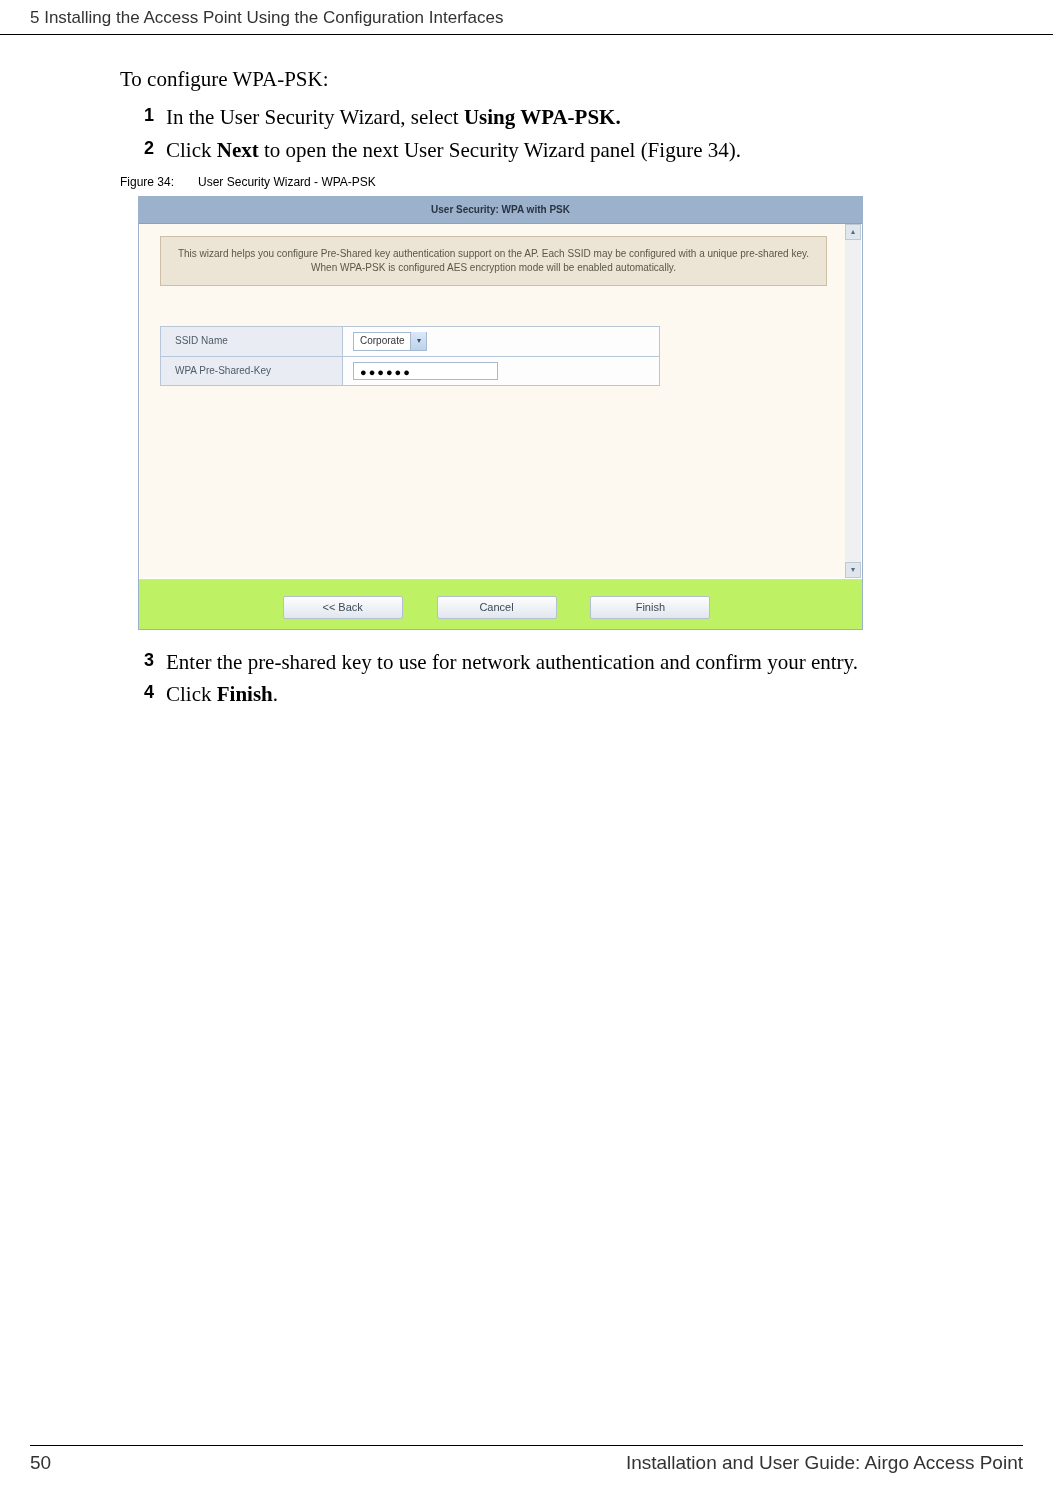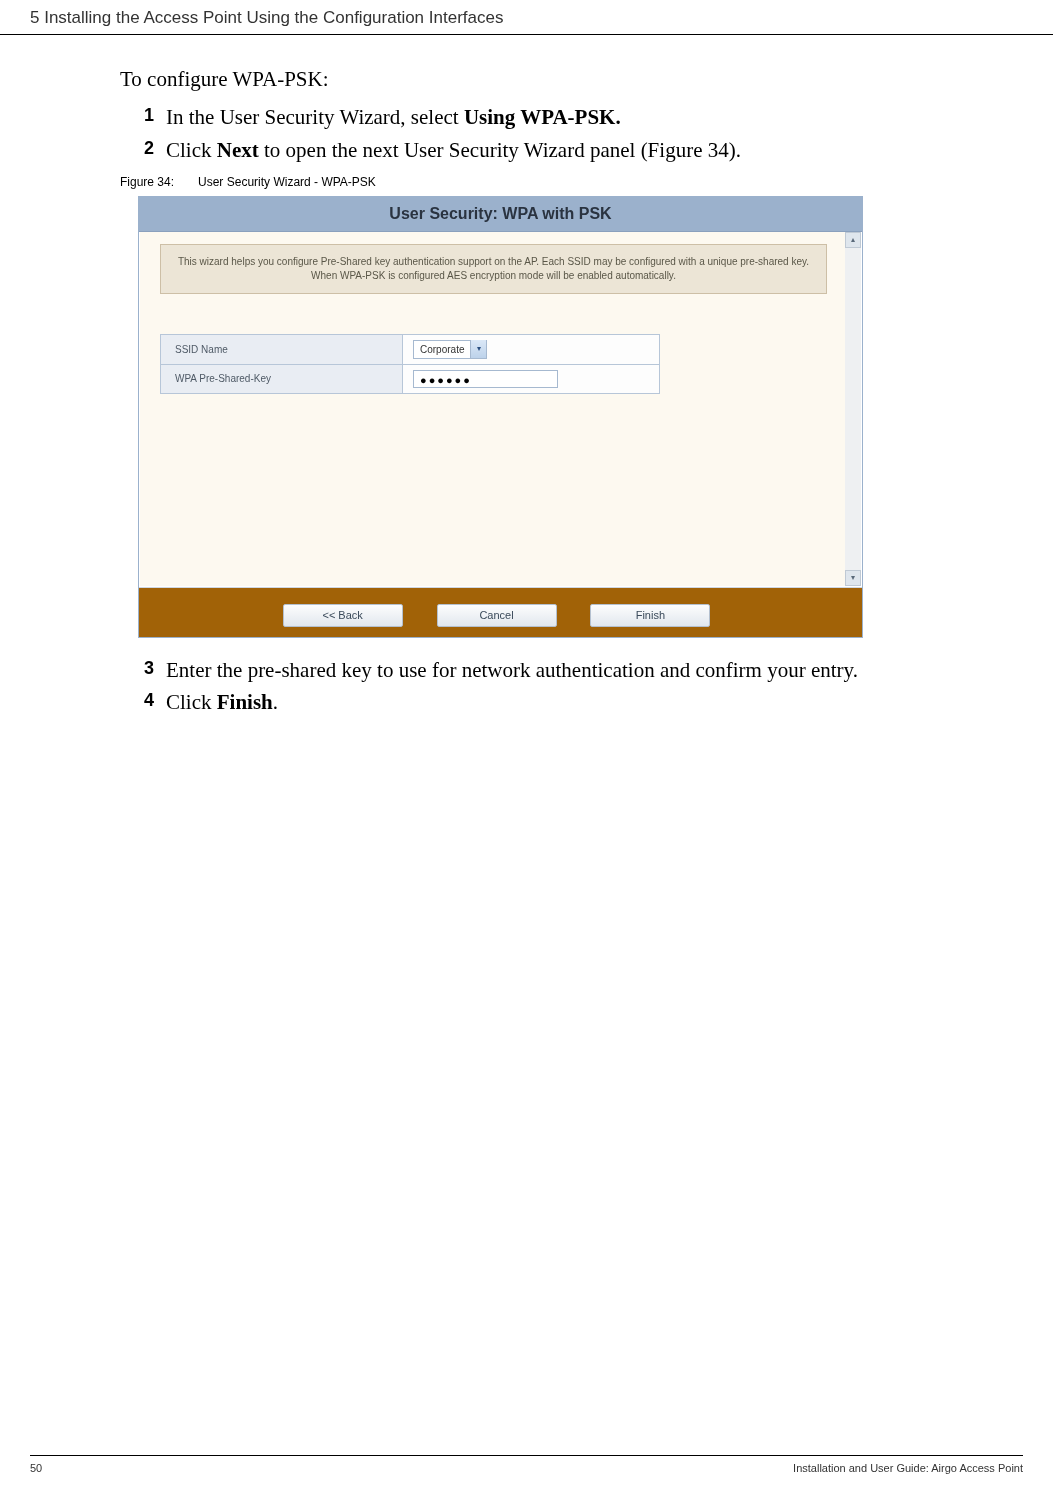--- a/index.html
+++ b/index.html
@@ -61,21 +61,21 @@
     width: 725px;
     margin: 2px 0 18px 18px;
     border: 1px solid #9bb1cc;
     font-family: Verdana, Arial, sans-serif;
     background: #fff;
   }
   .wizard-title {
     background: #9bb1cc;
     border-bottom: 1px solid #8aa0bd;
     text-align: center;
-    font-size: 16px;
+    font-size: 10px;
     font-weight: bold;
     color: #2a3340;
     padding: 6px 4px;
   }
   .wizard-body {
     background: #fdf9f0;
     border: 1px solid #fff;
     border-top: none;
     position: relative;
     padding: 0;
@@ -115,21 +115,21 @@
     font-size: 10px;
     color: #4f5a66;
   }
   table.form td {
     border: 1px solid #b7c6d8;
     padding: 5px 10px;
     background: #eef2f7;
     height: 22px;
   }
   table.form td.label {
-    width: 242px;
+    width: 182px;
     background: #e9edf3;
     padding-left: 14px;
   }
   table.form td.val { background: #fdfdfd; }
   .select {
     display: inline-flex;
     align-items: center;
     border: 1px solid #a6b9d0;
     background: #fff;
     height: 19px;
@@ -151,21 +151,21 @@
     height: 18px;
     width: 145px;
     padding: 0 6px;
     font-size: 11px;
     letter-spacing: 2px;
     line-height: 18px;
     color: #000;
   }
   .spacer { height: 180px; }
   .wizard-footer {
-    background: #a16207;
+    background: #bef264;
     border-top: 1px solid #cfd7e1;
     padding: 10px 8px 10px 0;
     text-align: center;
   }
   .wiz-btn {
     display: inline-block;
     width: 120px;
     padding: 3px 0;
     margin: 0 14px;
     font-size: 11px;
@@ -176,21 +176,21 @@
     border-radius: 2px;
   }
 
   .page-footer {
     position: absolute;
     bottom: 18px;
     left: 30px; right: 30px;
     border-top: 1px solid #000;
     padding-top: 6px;
     font-family: Helvetica, Arial, sans-serif;
-    font-size: 11px;
+    font-size: 19px;
     color: #333;
     display: flex;
     justify-content: space-between;
   }
 </style>
 </head>
 <body>
 
 <div class="page">
 

